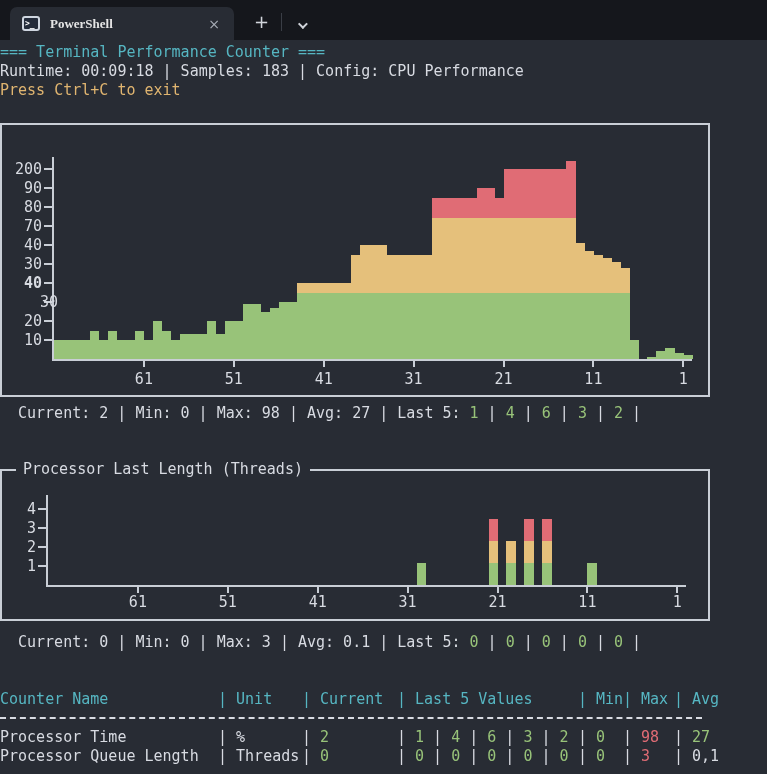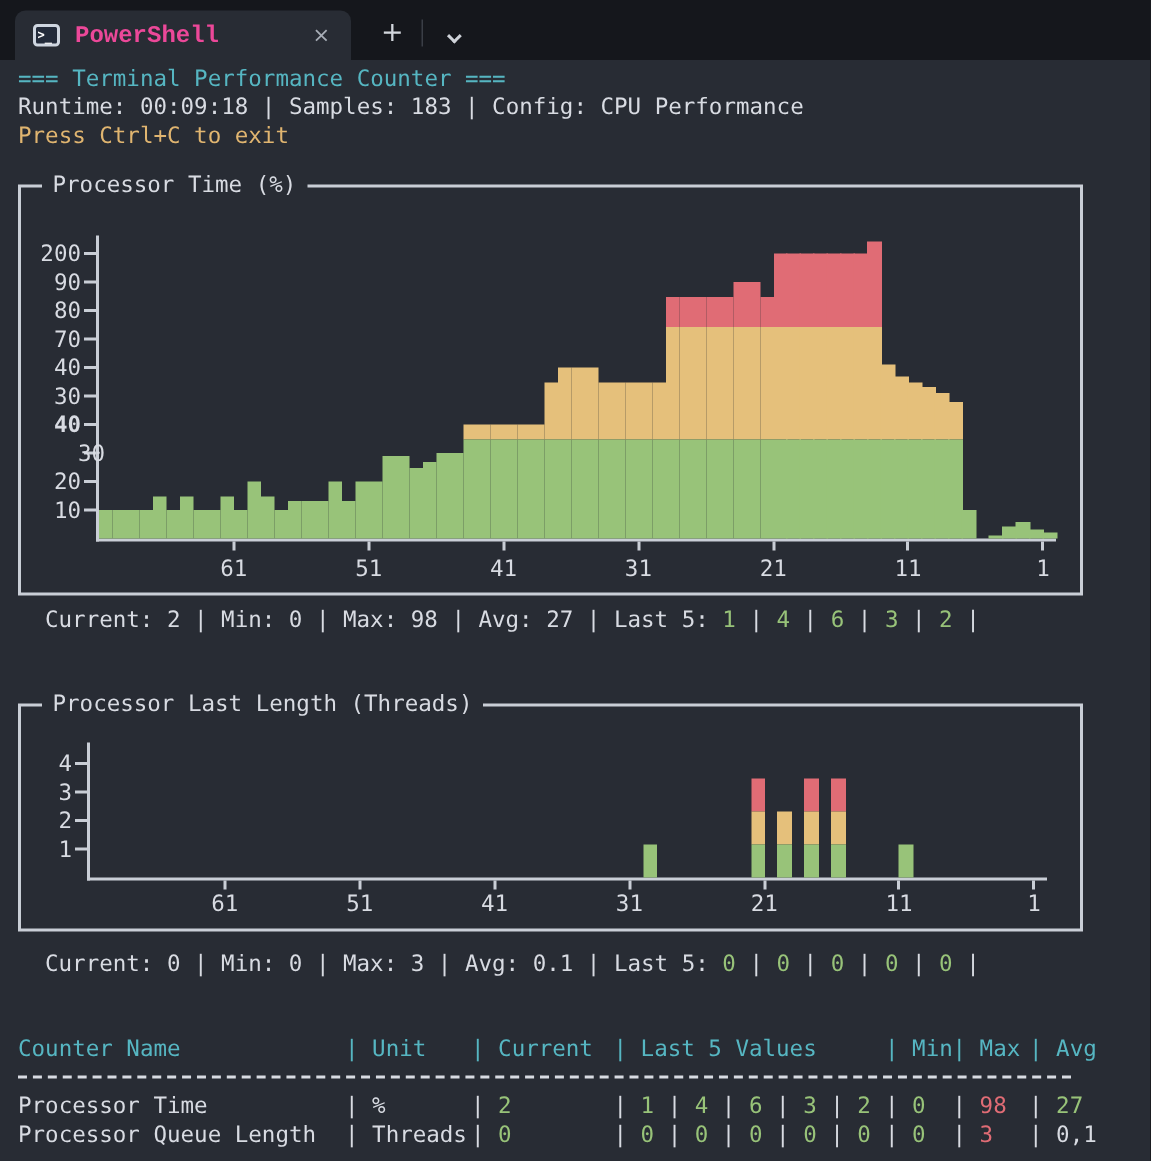--- a/index.html
+++ b/index.html
@@ -20,42 +20,42 @@
     display:flex; align-items:center; padding:0 10px 0 12px;
   }
   .ps-icon {
     width:18px; height:15px; border:2px solid #cfd6e0; border-radius:3px;
     background:#232b3a; display:inline-flex; align-items:flex-end; justify-content:flex-start;
     padding:0 1px 1px 1px; margin-right:10px; flex:0 0 auto;
   }
   .ps-gt { color:#ffffff; font-size:8px; line-height:8px; font-weight:bold; transform:scaleY(1.1); }
   .ps-us { color:#ffffff; font-size:8px; line-height:7px; font-weight:bold; }
   .tab-title {
-    font-family:Liberation Mono, monospace; font-size:16px; font-weight:700;
-    color:#ec4899; flex:1 1 auto; white-space:nowrap; overflow:hidden;
+    font-family:Liberation Serif, serif; font-size:13px; font-weight:700;
+    color:#e5e5e5; flex:1 1 auto; white-space:nowrap; overflow:hidden;
   }
   .tab-close {
     color:#a7adb6; font-size:14px; line-height:14px; padding:2px 4px; cursor:pointer;
     font-family:"DejaVu Sans", sans-serif;
   }
   .newtab {
     color:#d2d6dc; font-size:18px; font-weight:400; line-height:18px;
     margin:0 0 7px 14px; padding:2px 6px; font-family:"DejaVu Sans", sans-serif;
   }
   .tb-sep { width:1px; height:18px; background:#3a3e46; margin:0 6px 9px 6px; }
   .tab-chev { padding:4px 10px; margin-bottom:7px; }
   .chev {
     display:block; width:7px; height:7px;
     border-right:2px solid #cfd3d9; border-bottom:2px solid #cfd3d9;
     transform:rotate(45deg) translateY(-2px);
   }
   
   .terminal {
     position:relative; width:100%; height:734px;
-    padding:3px 0 0 12px; color:#d8dbe2;
+    padding:3px 0 0 0; color:#d8dbe2;
     font-size:15px; line-height:19px;
   }
   .line { height:19px; line-height:19px; white-space:pre; }
   .c-cyan  { color:#56b6c2; }
   .c-yellow{ color:#e0b570; }
   .c-green { color:#98c379; }
   .c-red   { color:#e06c75; }
   .c-white { color:#d8dbe2; }
   .stats { padding-left:18px; }
   
@@ -104,21 +104,20 @@
       <span class="chev"></span>
     </div>
   </div>
 
   <div class="terminal">
     <div class="line c-cyan">=== Terminal Performance Counter ===</div>
     <div class="line">Runtime: 00:09:18 | Samples: 183 | Config: CPU Performance</div>
     <div class="line c-yellow">Press Ctrl+C to exit</div>
 
     <div class="chartbox" id="chart0" style="height:274px; margin-top:23px;">
-        <div class="box-title">Processor Time (%)</div>
         <div class="cwrap">
           <div class="axis-v" style="left: 50px; top: 32px; width: 2px; height: 204px;"></div>
           <div class="axis-h" style="left: 50px; top: 234px; height: 2px; width: 640.29px;"></div>
           <div class="ytick" style="left: 42px; top: 43px; width: 8px; height: 2px;"></div>
           <div class="ylabel" style="left: 0px; width: 40px; top: 35px;">200</div>
           <div class="ytick" style="left: 42px; top: 62px; width: 8px; height: 2px;"></div>
           <div class="ylabel" style="left: 0px; width: 40px; top: 54px;">90</div>
           <div class="ytick" style="left: 42px; top: 81px; width: 8px; height: 2px;"></div>
           <div class="ylabel" style="left: 0px; width: 40px; top: 73px;">80</div>
           <div class="ytick" style="left: 42px; top: 100px; width: 8px; height: 2px;"></div>

